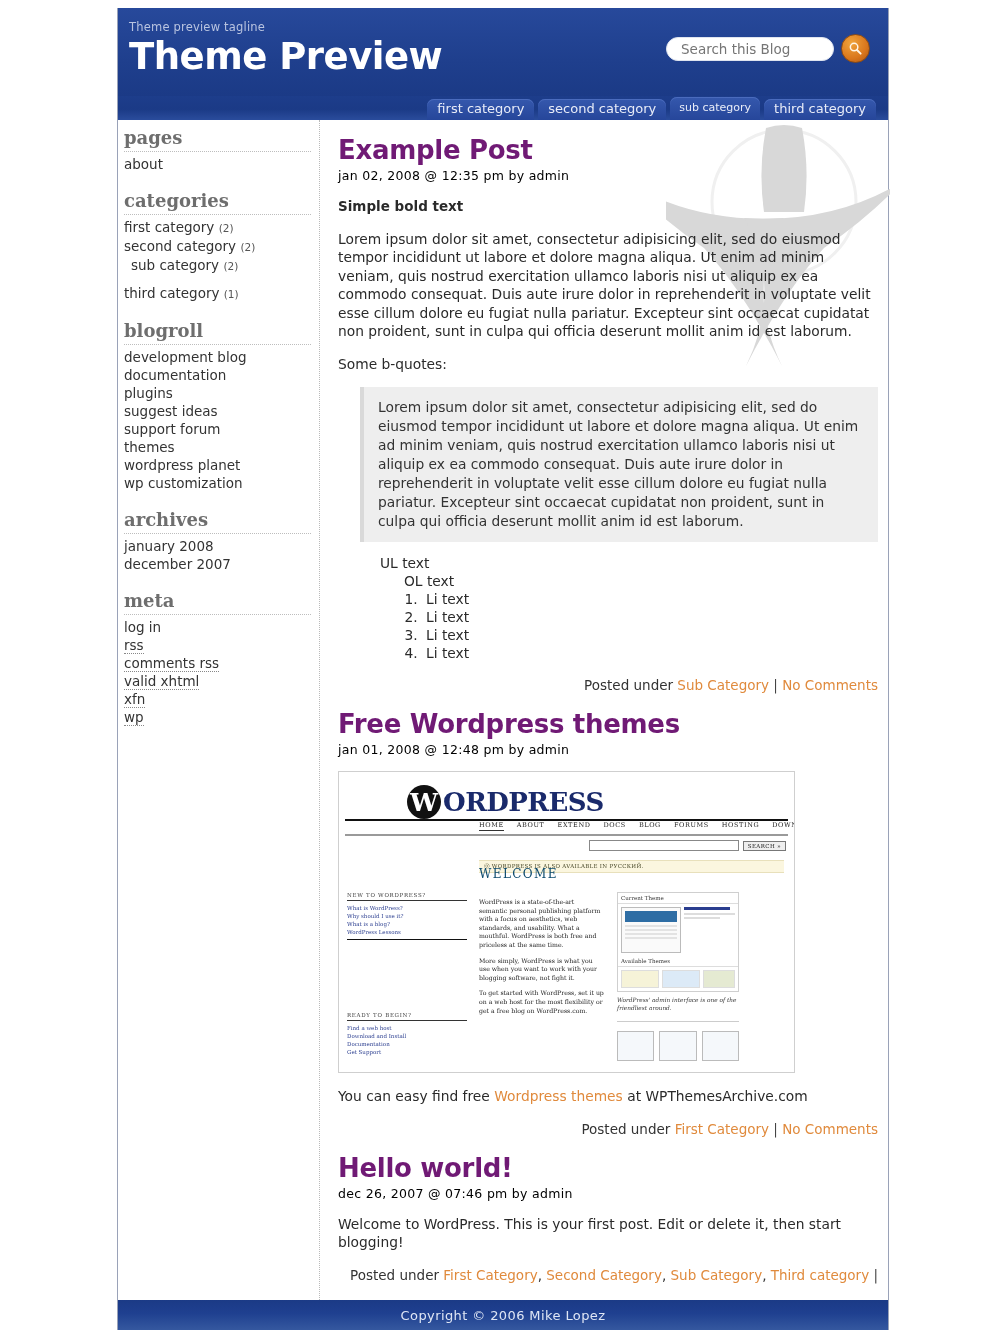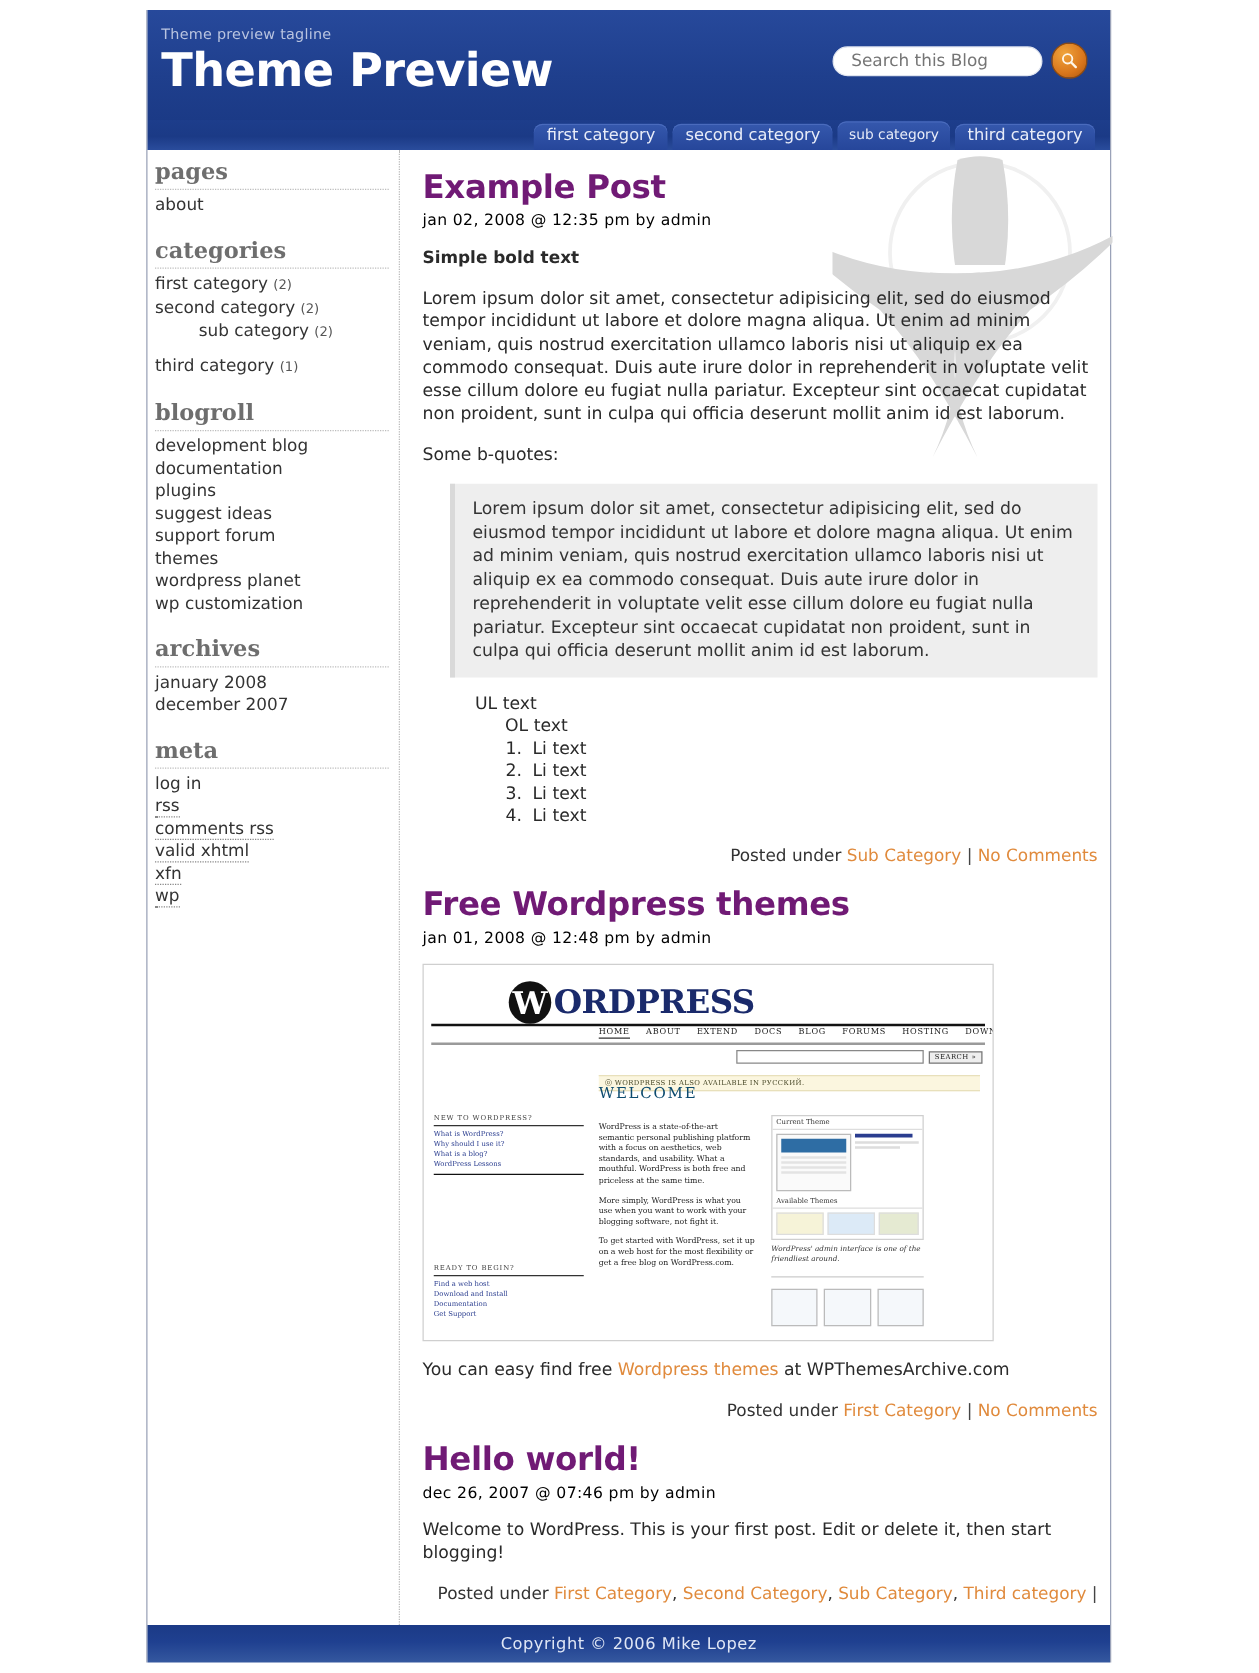--- a/index.html
+++ b/index.html
@@ -132,21 +132,21 @@
     font-family: "DejaVu Serif", "Liberation Serif", serif;
     border-bottom: 1px dotted #bdbdbd;
     padding: 3px 0 3px 0;
     margin-top: 4px;
   }
   .sb-list { margin: 0; padding: 3px 0 10px 0; list-style: none; }
   .sb-list li { line-height: 18px; padding: 0; }
   .sb-list li a {
     color: #333; text-decoration: none; font-size: 13.5px;
   }
-  .sb-list li.indent { padding-left: 7px; margin-left: 28px; }
+  .sb-list li.indent { padding-left: 7px; }
   .sb-count { color: #555; font-size: 10.5px; }
   .dotted-link { border-bottom: 1px dotted #888; }
   .gap { height: 9px; }
 
   
   #content {
     position: absolute;
     left: 203px; top: 0;
     width: 569px;
     height: 100%;

